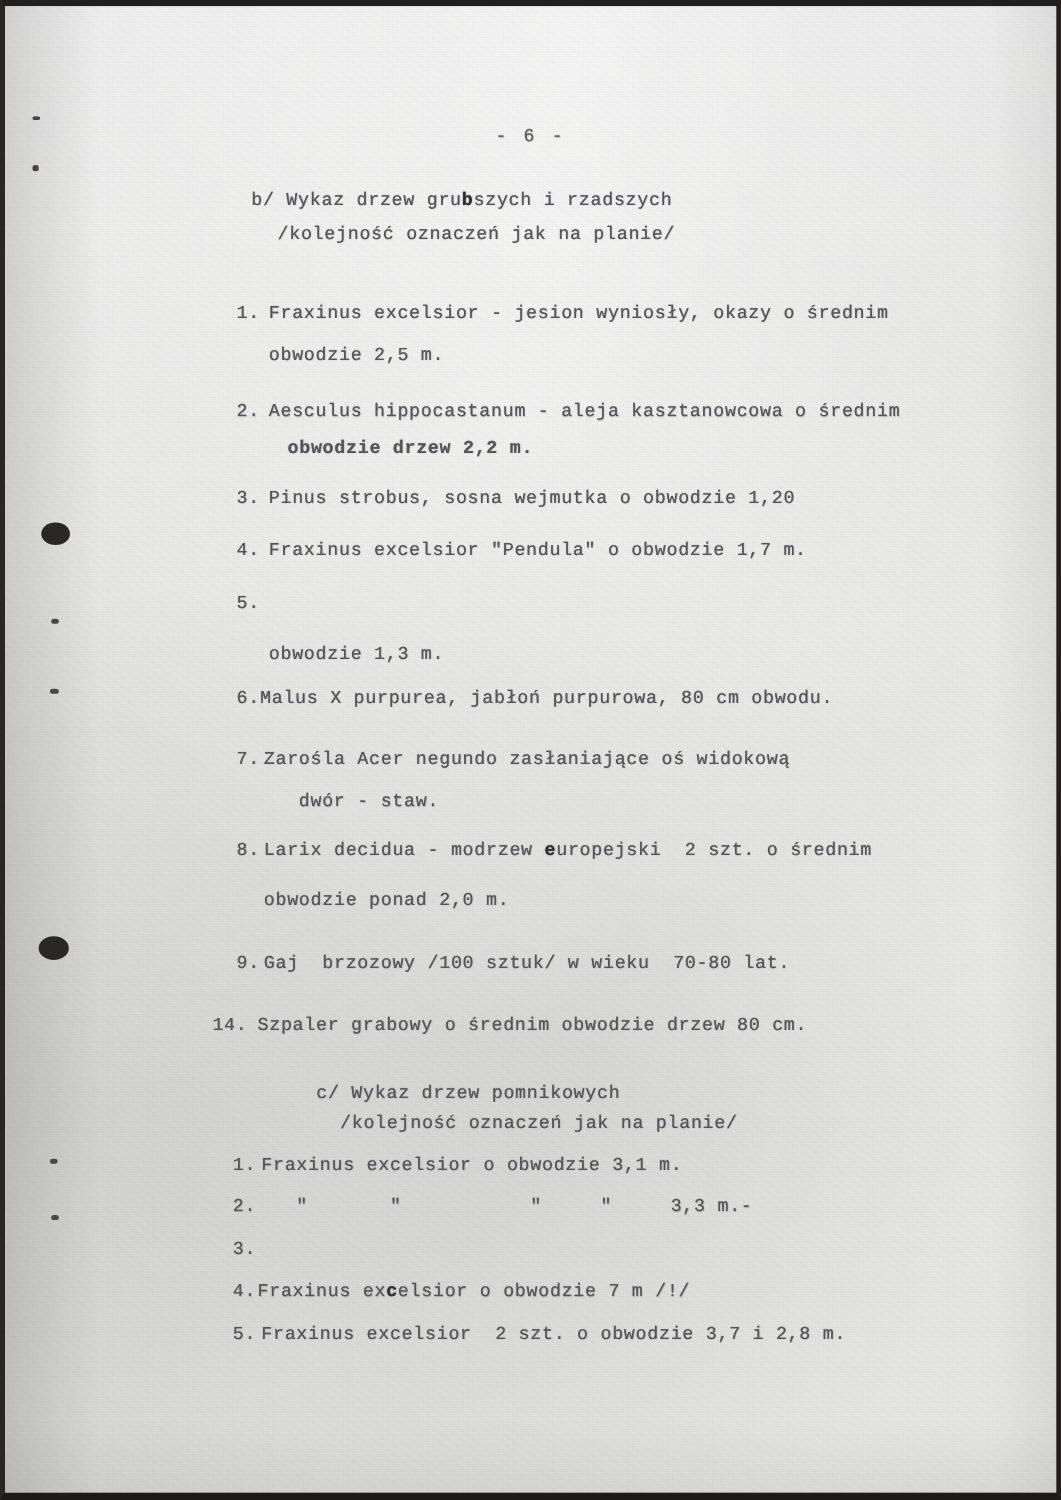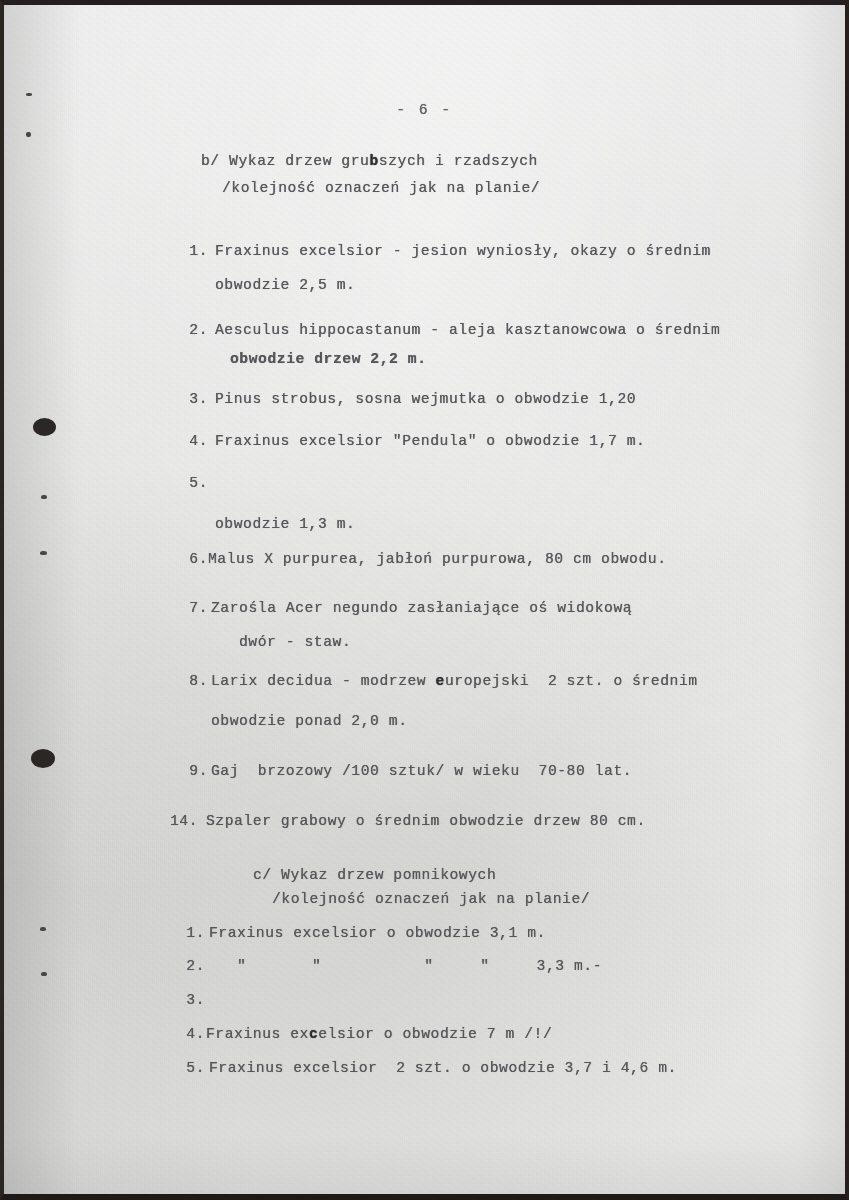--- a/index.html
+++ b/index.html
@@ -182,16 +182,16 @@
 
     <div class="num" style="left:155px; top:953px;">2.</div>
     <div class="line" style="left:205px; top:953px;">   "       "           "     "     3,3 m.-</div>
 
     <div class="num" style="left:155px; top:987px;">3.</div>
 
     <div class="num" style="left:155px; top:1021px;">4.</div>
     <div class="line" style="left:202px; top:1021px;">Fraxinus ex<span class="strike">c</span>elsior o obwodzie 7 m /!/</div>
 
     <div class="num" style="left:155px; top:1055px;">5.</div>
-    <div class="line" style="left:205px; top:1055px;">Fraxinus excelsior  2 szt. o obwodzie 3,7 i 4,6 m.</div>
+    <div class="line" style="left:205px; top:1055px;">Fraxinus excelsior  2 szt. o obwodzie 3,7 i 2,8 m.</div>
 
   </div>
 </div>
 
 </body></html>

